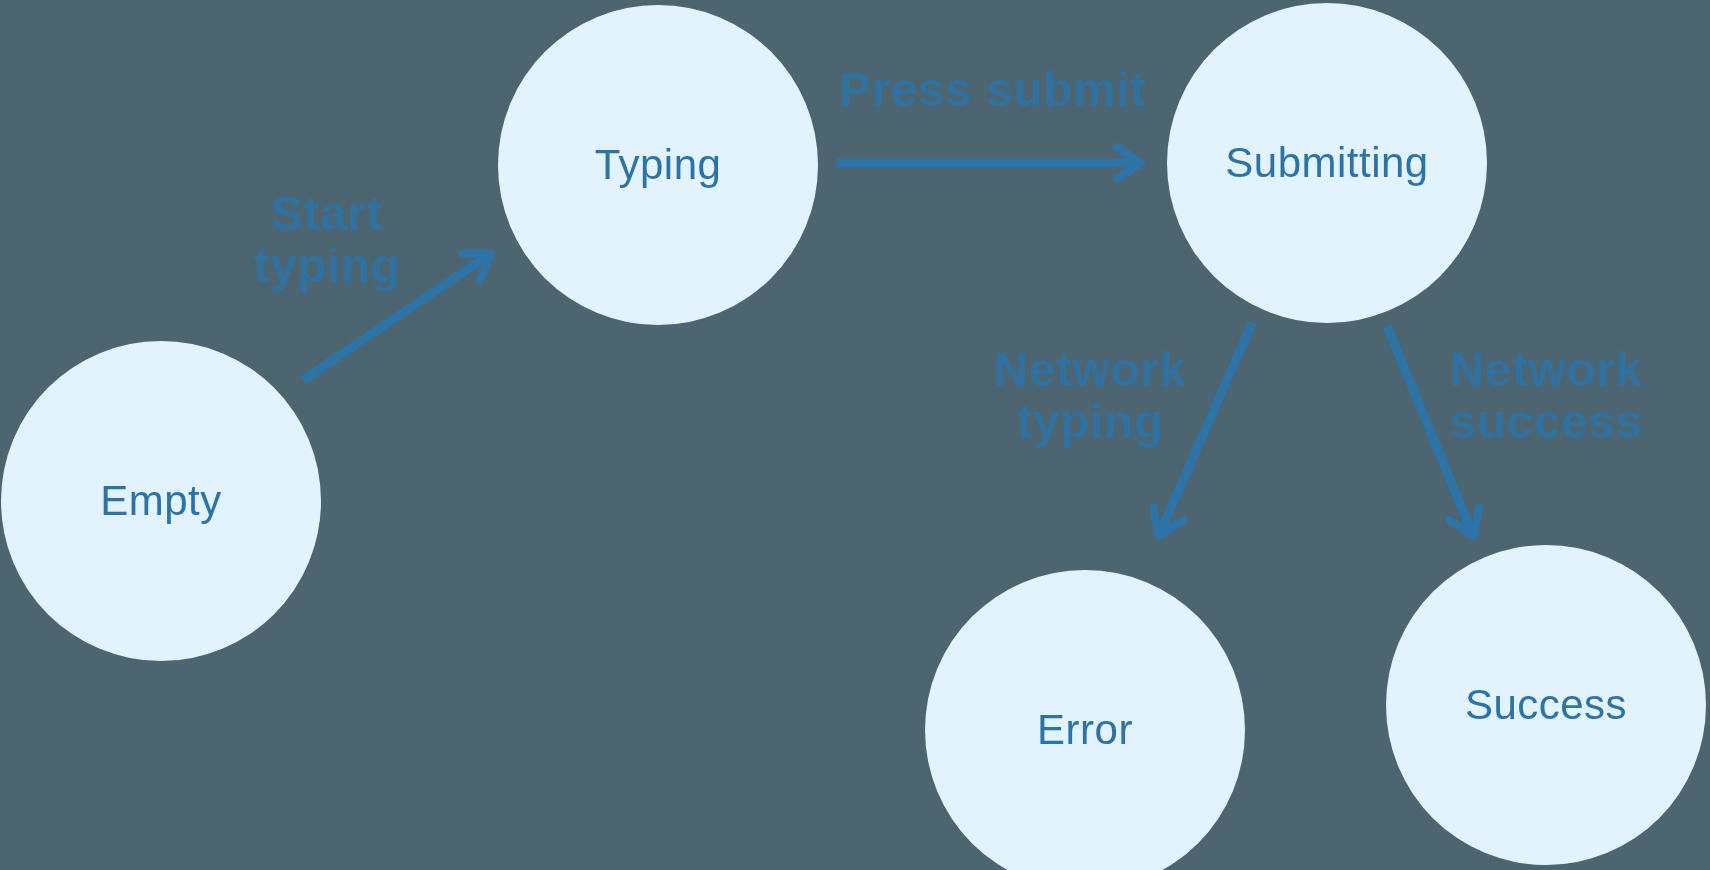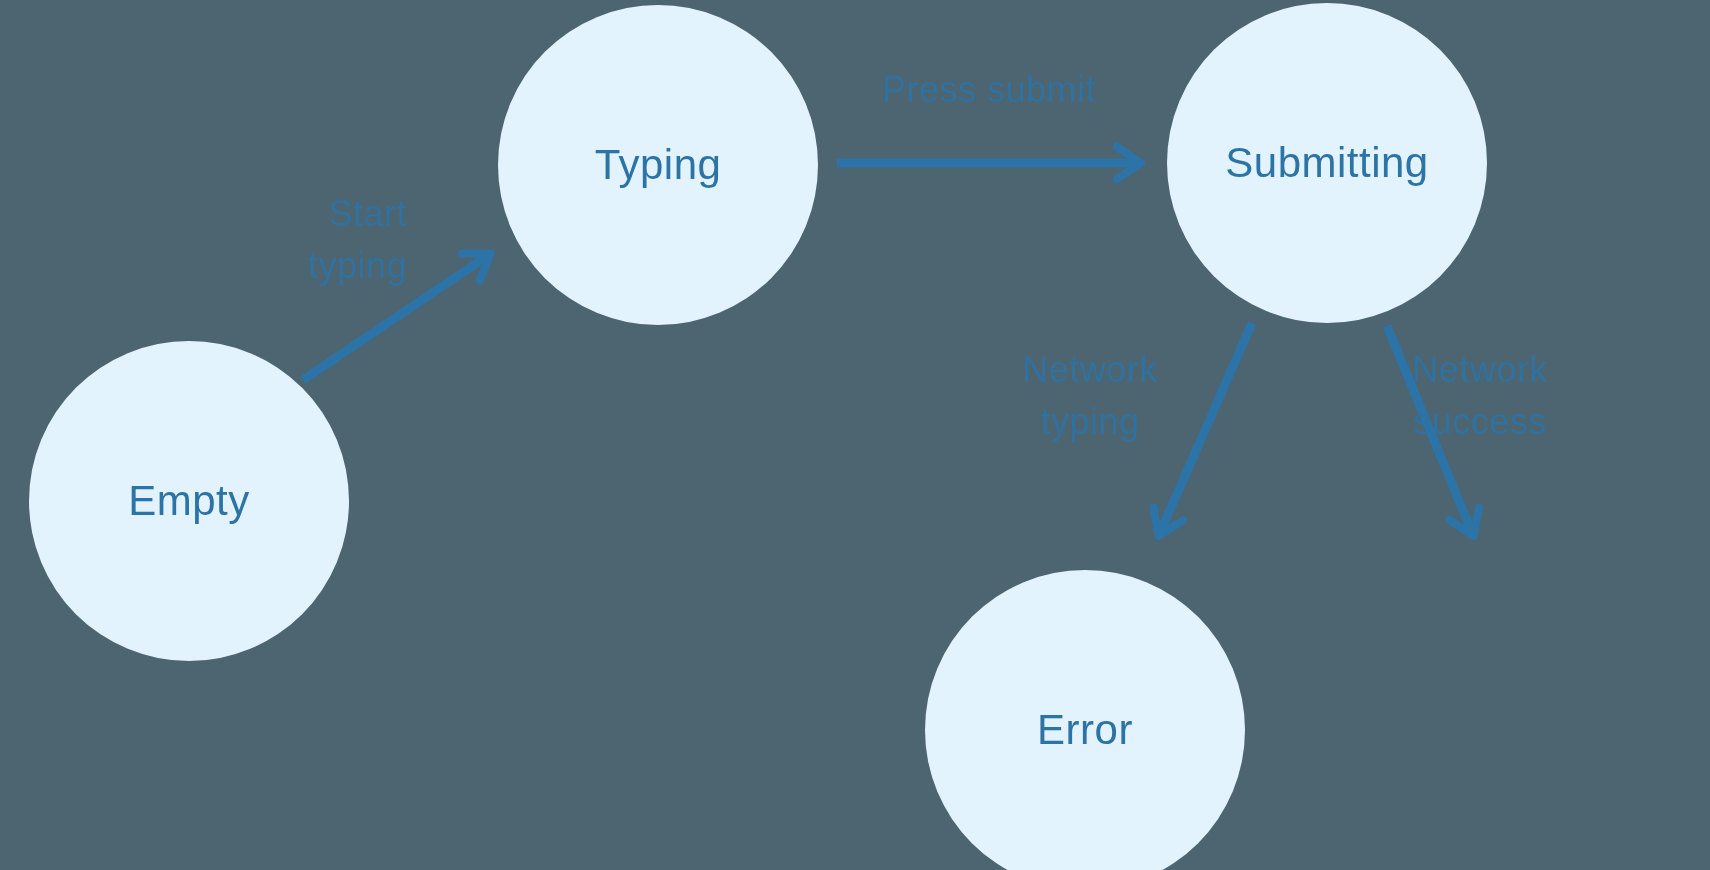--- a/index.html
+++ b/index.html
@@ -31,36 +31,36 @@
     align-items: center;
     justify-content: center;
     color: #2C73A6;
     font-size: 42px;
     font-weight: 500;
     letter-spacing: 0.5px;
   }
   .edge-label {
     position: absolute;
     color: #30719F;
-    font-size: 36px;
-    font-weight: 400;
+    font-size: 48px;
+    font-weight: 700;
     line-height: 52px;
     letter-spacing: 0.5px;
     text-align: center;
   }
   .edge-label.nowrap { white-space: nowrap; }
-  .node-empty      { left: 1px;    top: 341px; margin-left: 28px; }
+  .node-empty      { left: 1px;    top: 341px; }
   .node-typing     { left: 498px;  top: 5px;   }
   .node-submitting { left: 1167px; top: 3px;   }
   .node-error      { left: 925px;  top: 570px; }
   .node-success    { left: 1386px; top: 545px; }
-  .label-start-typing    { left: 247px;  top: 188px; width: 160px; text-align: right; }
+  .label-start-typing    { left: 247px;  top: 188px; width: 160px; }
   .label-press-submit    { left: 839px;  top: 64px;  width: 300px; }
   .label-network-error   { left: 990px;  top: 344px; width: 200px; }
-  .label-network-success { left: 1380px; top: 344px; width: 200px; }
+  .label-network-success { left: 1446px; top: 344px; width: 200px; }
 </style>
 </head>
 <body>
 
 <div class="canvas">
 
   <svg class="edges-svg" viewBox="0 0 1710 870" xmlns="http://www.w3.org/2000/svg">
     <defs>
       <marker id="arrowhead" viewBox="0 0 40 40" markerWidth="40" markerHeight="40" refX="31" refY="20" orient="auto" markerUnits="userSpaceOnUse">
         <path d="M8,4 L32,20 L8,36" fill="none" stroke="#2C74A8" stroke-width="8" stroke-linecap="round" stroke-linejoin="round"></path>
@@ -77,19 +77,22 @@
   </div>
   <div class="state-node node-submitting">
     <span>Submitting</span>
   </div>
   <div class="state-node node-typing">
     <span>Typing</span>
   </div>
   <div class="state-node node-error">
     <span>Error</span>
   </div>
+  <div class="state-node node-success">
+    <span>Success</span>
+  </div>
 
   <div class="edge-label label-start-typing">Start typing</div>
   <div class="edge-label label-press-submit nowrap">Press submit</div>
   <div class="edge-label label-network-error">Network typing</div>
   <div class="edge-label label-network-success">Network success</div>
 
 </div>
 
 </body></html>

